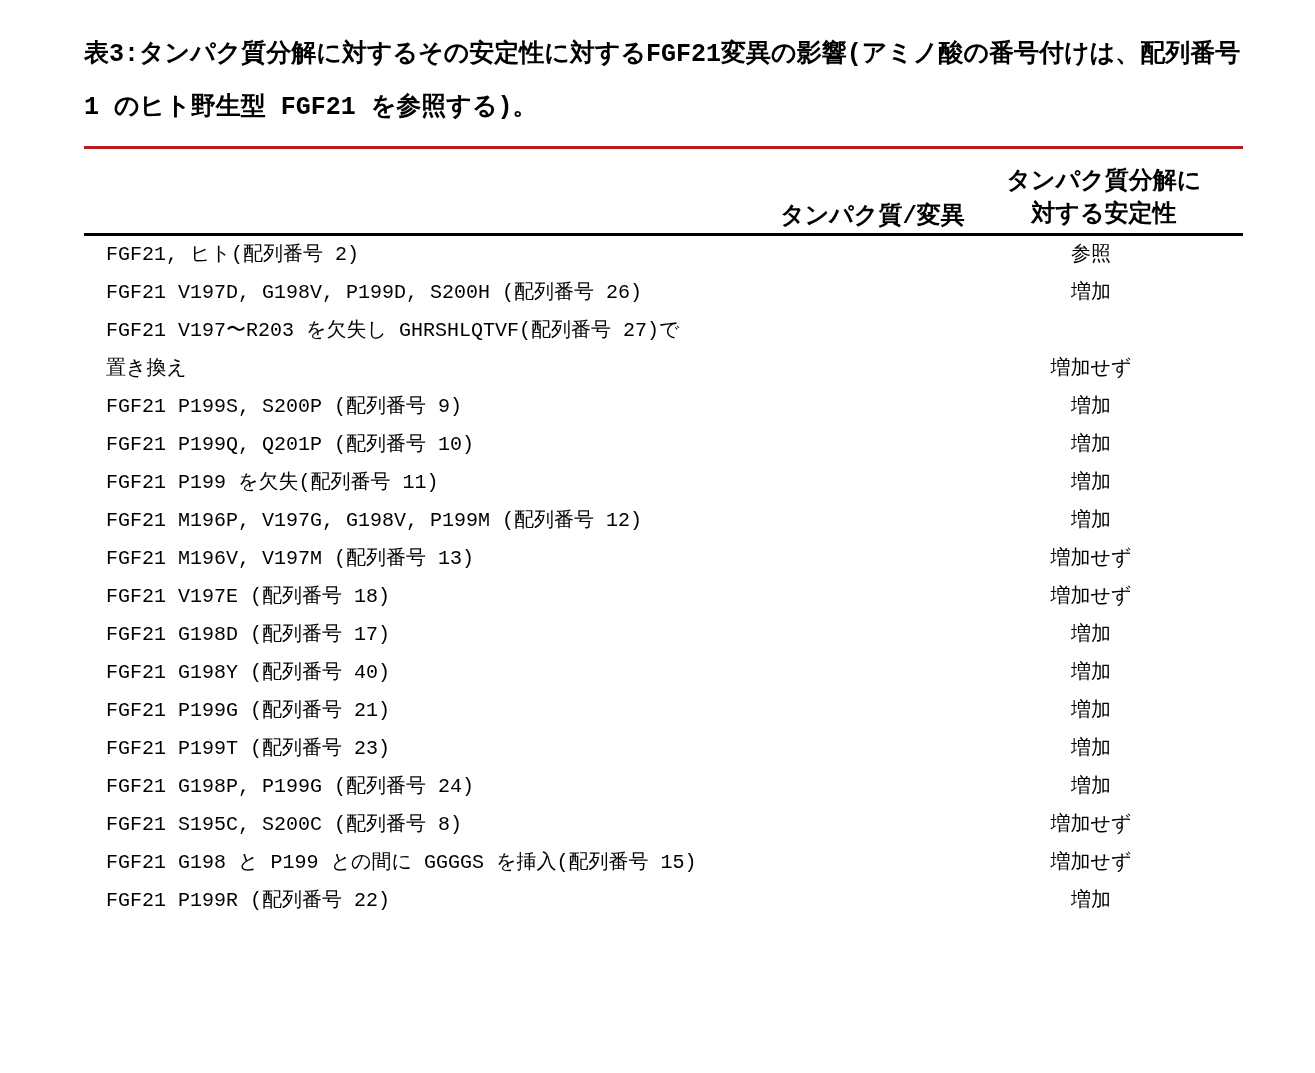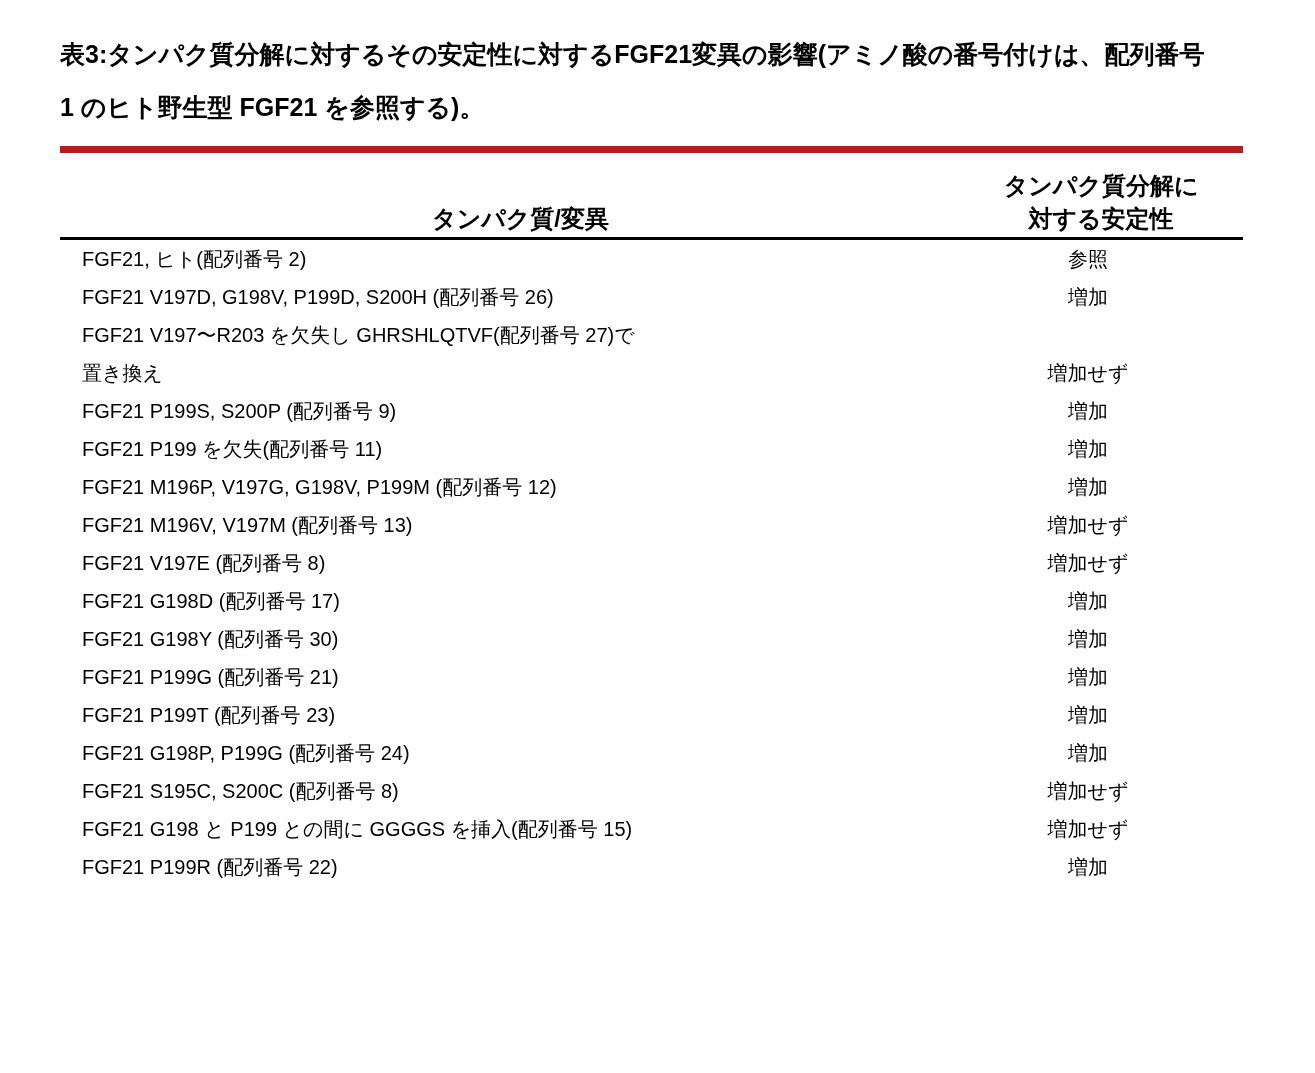--- a/index.html
+++ b/index.html
@@ -12,21 +12,22 @@
     height: 1073px;
     font-family: "Liberation Sans", sans-serif;
     color: #000000;
     overflow: hidden;
   }
   .page {
     position: relative;
     width: 1315px;
     height: 1073px;
     box-sizing: border-box;
-    padding: 28px 72px 0 60px;
+    padding: 28px 72px 0 84px;
+    font-family: Liberation Mono, monospace;
   }
   .caption {
     font-size: 25px;
     line-height: 53px;
     font-weight: bold;
     letter-spacing: 0px;
     margin: 0 0 0 0;
     max-width: 1160px;
   }
   .caption .cap-label {
@@ -39,25 +40,25 @@
     table-layout: fixed;
   }
   table.t3 col.c1 { width: 76%; }
   table.t3 col.c2 { width: 24%; }
 
   thead th {
     font-size: 24px;
     font-weight: bold;
     vertical-align: bottom;
     padding: 0;
-    border-top: 7px solid #b91c1c;
+    border-top: 3px solid #b91c1c;
     border-bottom: 3px solid #000;
   }
   thead th.h1 {
-    text-align: center;
+    text-align: right;
     padding: 4px 0 2px 22px;
     height: 78px;
   }
   thead th.h2 {
     text-align: center;
     padding: 4px 0 2px 0;
     height: 78px;
     line-height: 33px;
   }
   tbody td {
@@ -112,41 +113,45 @@
       <tr class="tall">
           <td class="c-name">FGF21 V197〜R203 を欠失し GHRSHLQTVF(配列番号 27)で
 置き換え</td>
           <td class="c-val">増加せず</td>
         </tr>
       <tr>
           <td class="c-name">FGF21 P199S, S200P (配列番号 9)</td>
           <td class="c-val">増加</td>
         </tr>
       <tr>
+          <td class="c-name">FGF21 P199Q, Q201P (配列番号 10)</td>
+          <td class="c-val">増加</td>
+        </tr>
+      <tr>
           <td class="c-name">FGF21 P199 を欠失(配列番号 11)</td>
           <td class="c-val">増加</td>
         </tr>
       <tr>
           <td class="c-name">FGF21 M196P, V197G, G198V, P199M (配列番号 12)</td>
           <td class="c-val">増加</td>
         </tr>
       <tr>
           <td class="c-name">FGF21 M196V, V197M (配列番号 13)</td>
           <td class="c-val">増加せず</td>
         </tr>
       <tr>
-          <td class="c-name">FGF21 V197E (配列番号 8)</td>
+          <td class="c-name">FGF21 V197E (配列番号 18)</td>
           <td class="c-val">増加せず</td>
         </tr>
       <tr>
           <td class="c-name">FGF21 G198D (配列番号 17)</td>
           <td class="c-val">増加</td>
         </tr>
       <tr>
-          <td class="c-name">FGF21 G198Y (配列番号 30)</td>
+          <td class="c-name">FGF21 G198Y (配列番号 40)</td>
           <td class="c-val">増加</td>
         </tr>
       <tr>
           <td class="c-name">FGF21 P199G (配列番号 21)</td>
           <td class="c-val">増加</td>
         </tr>
       <tr>
           <td class="c-name">FGF21 P199T (配列番号 23)</td>
           <td class="c-val">増加</td>
         </tr>

